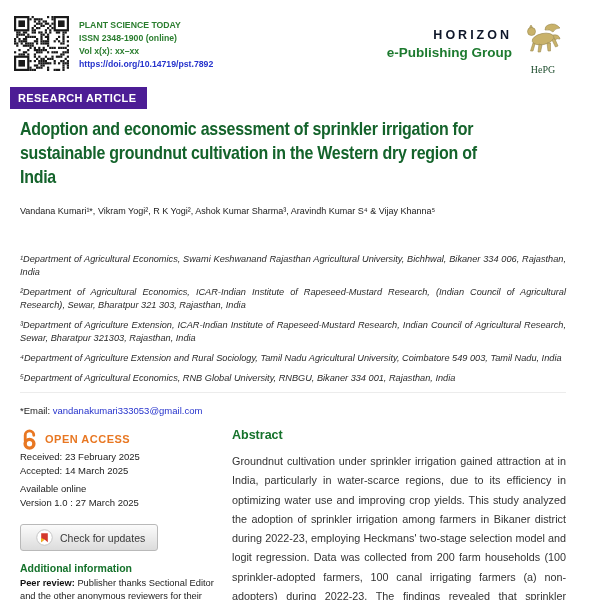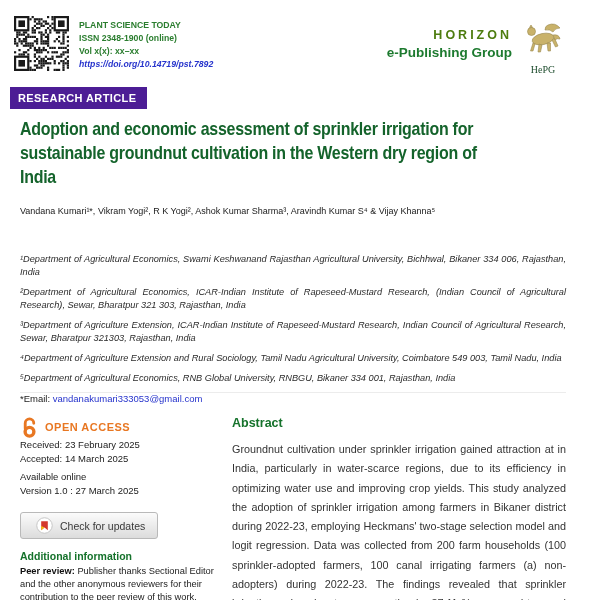--- a/index.html
+++ b/index.html
@@ -5,24 +5,24 @@
   * { margin:0; padding:0; box-sizing:border-box; }
   html,body { width:600px; height:600px; }
   body { font-family:"Liberation Sans","DejaVu Sans",sans-serif; background:#ffffff; color:#262626; overflow:hidden; }
   .page { position:relative; width:600px; height:600px; padding:16px 34px 0 20px; background:#fff; }
 
   
   .masthead { display:flex; justify-content:space-between; align-items:flex-start; height:60px; }
   .mast-left { display:flex; gap:10px; margin-left:-6px;justify-content:flex-end; }
   .qr { width:55px; height:55px; display:block; }
   .journal-info { padding-top:3px; font-weight:bold; font-size:8.7px; line-height:13px; color:#2a7d2e; }
-  .journal-info .doi { color:#2633cc;font-style:italic; }
+  .journal-info .doi { color:#2633cc; }
   .mast-right { display:flex; align-items:flex-start; gap:8px; padding-top:6px; }
   .pub-names { text-align:right; padding-top:6px; }
-  .pub-line1 { font-weight:bold; font-size:12.5px; letter-spacing:3px; color:#4d7c0f; }
+  .pub-line1 { font-weight:bold; font-size:12.5px; letter-spacing:3px; color:#0f172a; }
   .pub-line2 { font-weight:bold; font-size:13.5px; color:#1d7a2f; margin-top:3px; }
   .pub-logo { display:flex; flex-direction:column; align-items:center; width:46px;gap:8px; }
   .pub-logo svg { width:42px; height:34px; display:block; }
   .hepg { font-family:"Liberation Serif","DejaVu Serif",serif; font-size:10px; color:#1f4d2e; margin-top:0px; }
 
   
   .badge { display:inline-block; margin-left:-10px; margin-top:11px; background:#4c1d95; color:#ffffff;
            font-weight:bold; font-size:11px; letter-spacing:.4px; padding:5px 11px 5px 8px; }
 
   
@@ -32,21 +32,21 @@
 
   
   .authors { margin-top:17px; font-size:9px; font-weight:normal; color:#1a1a1a; white-space:nowrap; }
 
   
   .affiliations { margin-top:37px;font-style:italic; }
   .affiliations p { font-size:9.2px; line-height:13px; margin-bottom:7px; text-align:justify; color:#2b2b2b; }
 
   .divider { border:none; border-top:1px solid #ececec; margin-top:4px; }
 
-  .email-line { font-size:9.5px; color:#222; }
+  .email-line { margin-top:12px; font-size:9.5px; color:#222; }
   .email-line a { color:#2633cc; text-decoration:none; }
 
   
   .columns { display:flex; margin-top:12px; }
   .col-left { width:190px; flex:0 0 190px; }
   .col-right { flex:1; margin-left:22px; }
 
   .oa-row { display:flex; align-items:center; gap:6px; }
   .oa-row svg { width:19px; height:22px; }
   .oa-text { color:#e87722; font-weight:bold; font-size:11px; letter-spacing:.5px; }

